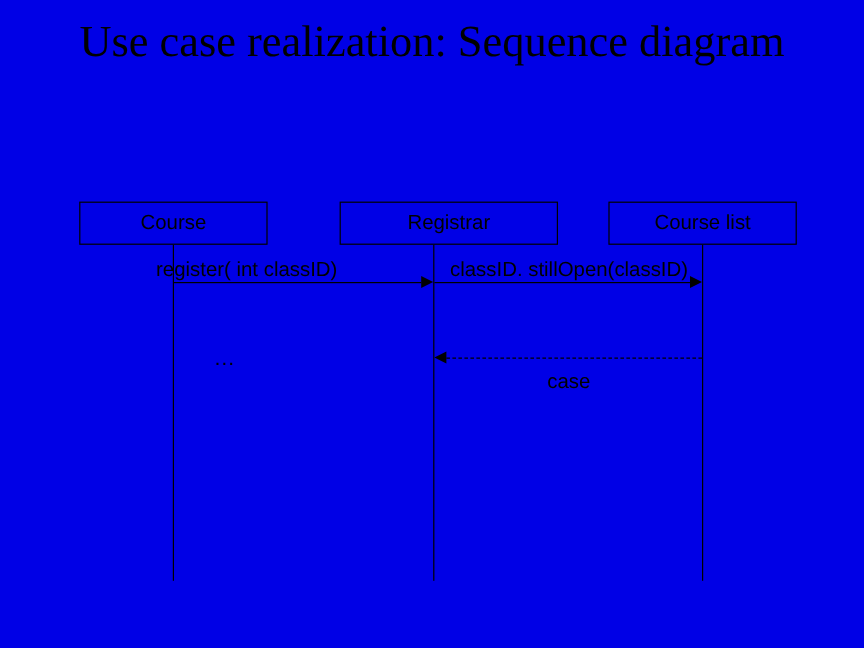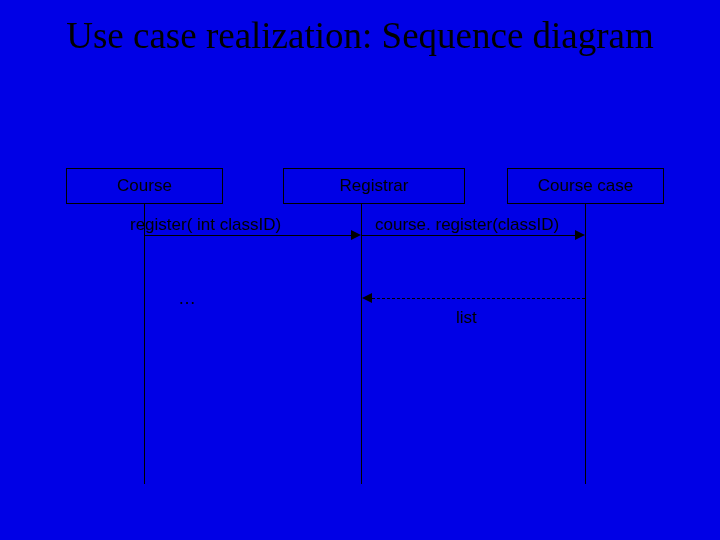--- a/index.html
+++ b/index.html
@@ -71,31 +71,31 @@
 </style>
 </head>
 <body>
 
 <div class="title">Use case realization:  Sequence diagram</div>
 
 <div class="participant" style="left:66px; top:168px; width:157px;">Course</div>
 
 <div class="participant" style="left:283px; top:168px; width:182px;">Registrar</div>
 
-<div class="participant" style="left:507px; top:168px; width:157px;">Course case</div>
+<div class="participant" style="left:507px; top:168px; width:157px;">Course list</div>
 
 <div class="lifeline" style="left:144px; top:204px; height:280px;"></div>
 <div class="lifeline" style="left:361px; top:204px; height:280px;"></div>
 <div class="lifeline" style="left:585px; top:204px; height:280px;"></div>
 
 <div class="msg-label" style="left:130px; top:215px;">register( int classID)</div>
 <div class="arrow-line" style="left:145px; top:235px; width:206px;"></div>
 <div class="arrow-head-right" style="left:351px; top:230px;"></div>
 
-<div class="msg-label" style="left:375px; top:215px;">course. register(classID)</div>
+<div class="msg-label" style="left:375px; top:215px;">classID. stillOpen(classID)</div>
 <div class="arrow-line" style="left:362px; top:235px; width:213px;"></div>
 <div class="arrow-head-right" style="left:575px; top:230px;"></div>
 
 <div class="msg-label" style="left:178px; top:288px; font-size:18px;">…</div>
 
 <div class="arrow-dashed" style="left:372px; top:298px; width:213px;"></div>
 <div class="arrow-head-left" style="left:362px; top:293px;"></div>
-<div class="msg-label" style="left:456px; top:308px;">list</div>
+<div class="msg-label" style="left:456px; top:308px;">case</div>
 
 </body></html>

